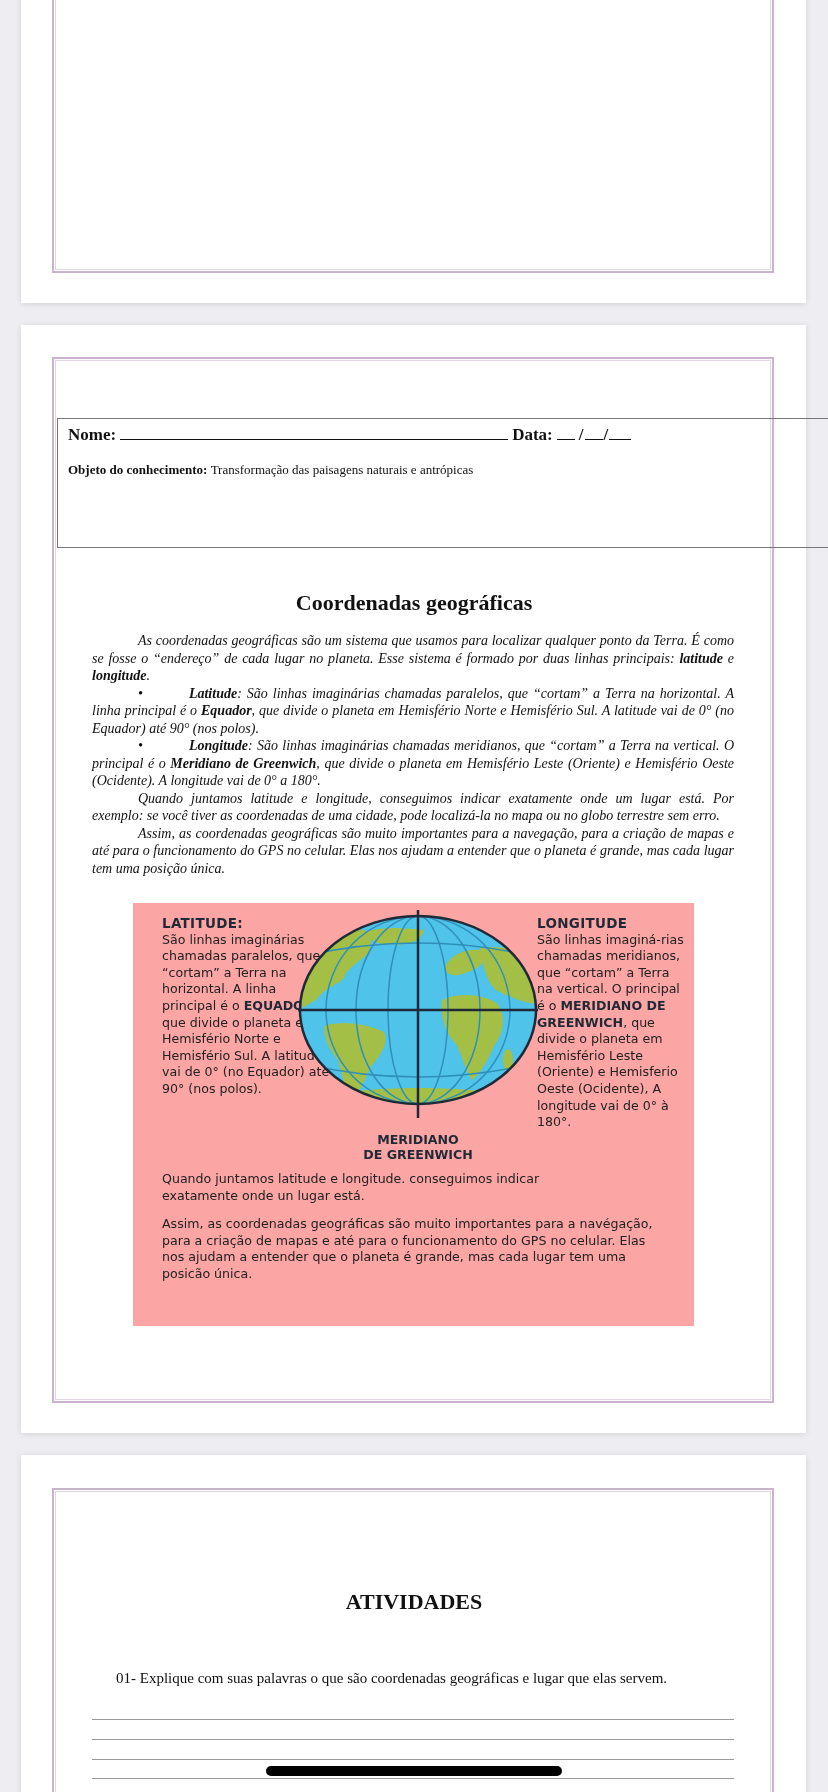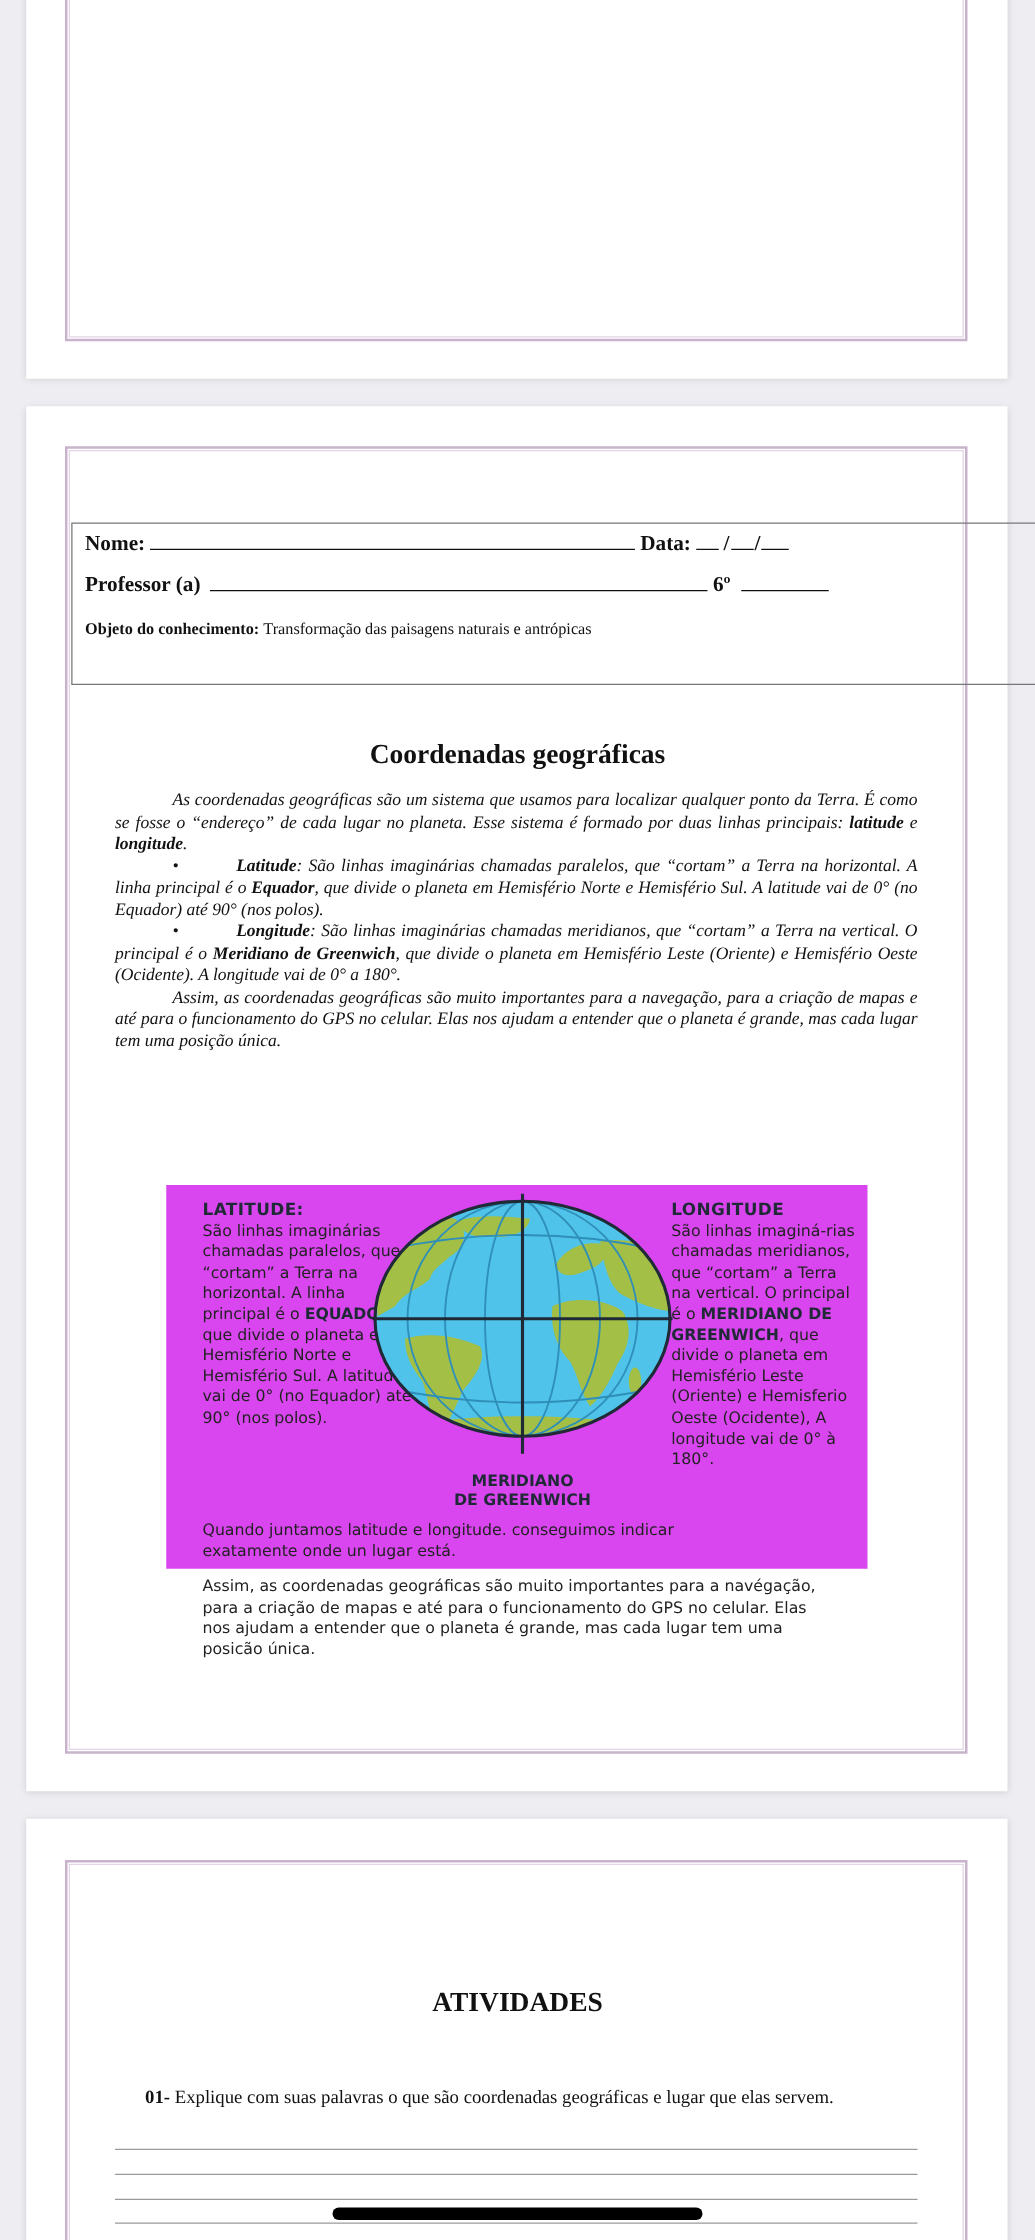--- a/index.html
+++ b/index.html
@@ -63,23 +63,23 @@
     left: 92px; width: 642px; top: 632px;
     font-size: 14px; line-height: 17.5px;
     text-align: justify;
   }
   .body-text p { margin: 0; font-style: italic; }
   .indent { text-indent: 46px; }
 
   
   .info {
     position: absolute;
-    left: 133px; top: 948px;
-    width: 561px; height: 307px;
-    background: #d946ef;
+    left: 133px; top: 903px;
+    width: 561px; height: 423px;
+    background: #fca5a5;
     font-family: "DejaVu Sans", sans-serif;
     color: #222;
     font-size: 12.6px;
     line-height: 16.6px;
   }
   .info .lat { position: absolute; left: 29px; top: 12px; width: 170px; }
   .info .lon { position: absolute; left: 404px; top: 12px; width: 150px; }
   .info .h { font-weight: bold; font-size: 13.5px; color: #1f2a36; letter-spacing: 0.3px; }
   .info b { font-weight: bold; color: #1f2a36; }
   .info .globe { position: absolute; left: 161px; top: 5px; width: 248px; height: 210px; }
@@ -90,21 +90,21 @@
   .info .quando { position: absolute; left: 29px; top: 268px; width: 400px; }
   .info .assim { position: absolute; left: 29px; top: 313px; width: 500px; }
 
   .ativ-title {
     position: absolute; left: 0; width: 828px; top: 1589px;
     text-align: center; font-size: 22px; font-weight: bold;
   }
   .q1 {
     position: absolute; left: 116px; top: 1670px; font-size: 15px;
   }
-  .q1 .num { font-weight: bold; }
+  .q1 .num { font-weight: normal; }
   .answer-line {
     position: absolute; left: 92px; width: 642px; height: 0;
     border-top: 1.3px solid #9a9a9a;
   }
   .home-indicator {
     position: absolute; left: 266px; top: 1766px;
     width: 296px; height: 10px; border-radius: 5px; background: #000;
   }
 </style>
 </head>
@@ -122,37 +122,32 @@
   <div class="frame"></div>
 </div>
 
 <div class="header-box">
   <div class="hb-row big">
     <span>Nome:</span>
     <span class="line" style="width:388px"></span>
     <span>Data:</span>
     <span class="line" style="width:18px"></span>/<span class="line" style="width:18px;margin:0 1px"></span>/<span class="line" style="width:22px;margin-left:1px"></span>
   </div>
-  <div class="hb-row big">
-    <span>Professor (a)</span>
-    <span class="line" style="width:398px;margin-left:8px"></span>
-    <span>6º</span>
-    <span class="line" style="width:70px;margin-left:8px"></span>
-  </div>
   <div class="hb-row small">
     <span class="b">Objeto do conhecimento:</span>&nbsp;<span>Transformação das paisagens naturais e antrópicas</span>
   </div>
 </div>
 
 <div class="title">Coordenadas geográficas</div>
 
 <div class="body-text">
   <p class="indent"><span>As coordenadas geográficas são um sistema que usamos para localizar qualquer ponto da Terra. É como se fosse o “endereço” de cada lugar no planeta. Esse sistema é formado por duas linhas principais: </span><b>latitude</b><span> e </span><b>longitude</b><span>.</span></p>
   <p class="indent"><span>•</span><span style="display:inline-block;width:46px"></span><b>Latitude</b><span>: São linhas imaginárias chamadas paralelos, que “cortam” a Terra na horizontal. A linha principal é o </span><b>Equador</b><span>, que divide o planeta em Hemisfério Norte e Hemisfério Sul. A latitude vai de 0° (no Equador) até 90° (nos polos).</span></p>
   <p class="indent"><span>•</span><span style="display:inline-block;width:46px"></span><b>Longitude</b><span>: São linhas imaginárias chamadas meridianos, que “cortam” a Terra na vertical. O principal é o </span><b>Meridiano de Greenwich</b><span>, que divide o planeta em Hemisfério Leste (Oriente) e Hemisfério Oeste (Ocidente). A longitude vai de 0° a 180°.</span></p>
+  <p class="indent">Quando juntamos latitude e longitude, conseguimos indicar exatamente onde um lugar está. Por exemplo: se você tiver as coordenadas de uma cidade, pode localizá-la no mapa ou no globo terrestre sem erro.</p>
   <p class="indent">Assim, as coordenadas geográficas são muito importantes para a navegação, para a criação de mapas e até para o funcionamento do GPS no celular. Elas nos ajudam a entender que o planeta é grande, mas cada lugar tem uma posição única.</p>
 </div>
 
 <div class="info">
   <div class="lat">
     <div class="h">LATITUDE:</div>
     <div><span>São linhas imaginárias chamadas paralelos, que “cortam” a Terra na horizontal. A linha principal é o </span><b>EQUADOR</b><span>, que divide o planeta em Hemisfério Norte e Hemisfério Sul. A latitude vai de 0° (no Equador) até 90° (nos polos).</span></div>
   </div>
 
   <svg class="globe" viewBox="0 0 248 210">

